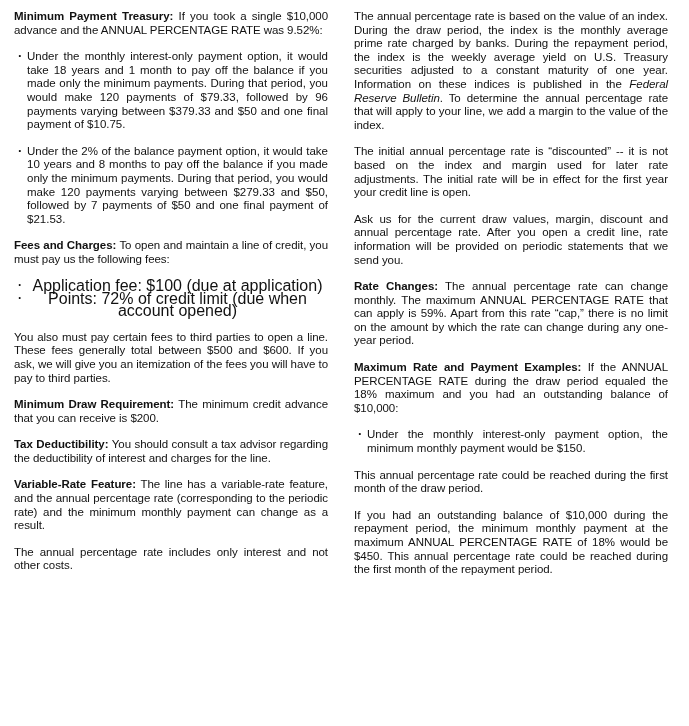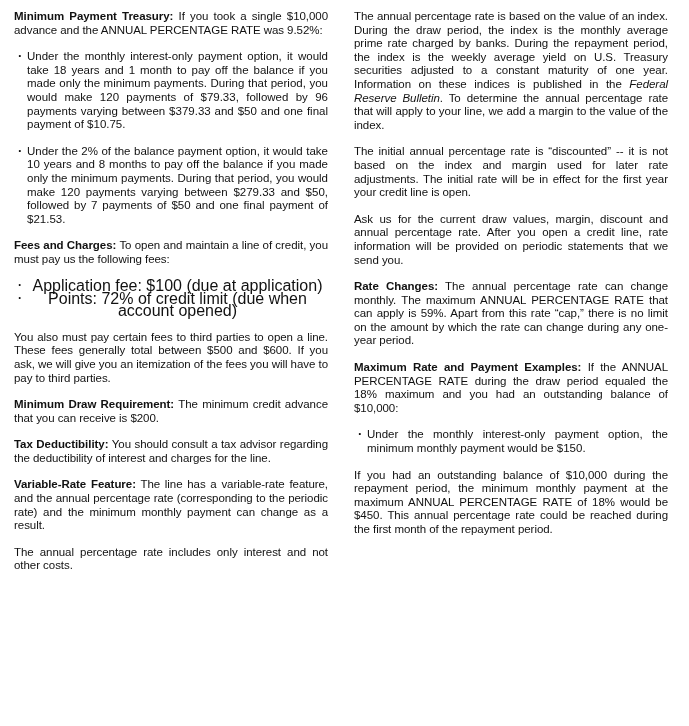--- a/index.html
+++ b/index.html
@@ -118,18 +118,19 @@
 
     <p>Ask us for the current draw values, margin, discount and annual percentage rate. After you open a credit line, rate information will be provided on periodic statements that we send you.</p>
 
     <p><span class="lead">Rate Changes:</span><span> The annual percentage rate can change monthly. The maximum ANNUAL PERCENTAGE RATE that can apply is 59%. Apart from this rate “cap,” there is no limit on the amount by which the rate can change during any one-year period.</span></p>
 
     <p><span class="lead">Maximum Rate and Payment Examples:</span><span> If the ANNUAL PERCENTAGE RATE during the draw period equaled the 18% maximum and you had an outstanding balance of $10,000:</span></p>
 
     <div class="bullet">Under the monthly interest-only payment option, the minimum monthly payment would be $150.</div>
 
 
+    <p>This annual percentage rate could be reached during the first month of the draw period.</p>
 
     <p>If you had an outstanding balance of $10,000 during the repayment period, the minimum monthly payment at the maximum ANNUAL PERCENTAGE RATE of 18% would be $450. This annual percentage rate could be reached during the first month of the repayment period.</p>
 
   </div>
 
 </div>
 
 </body></html>

